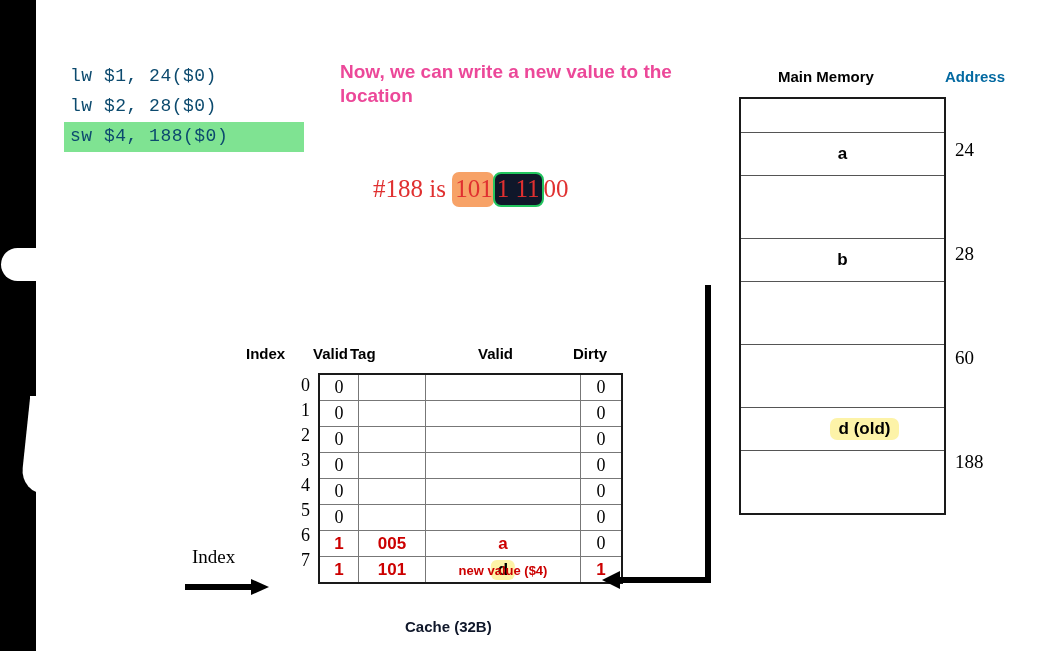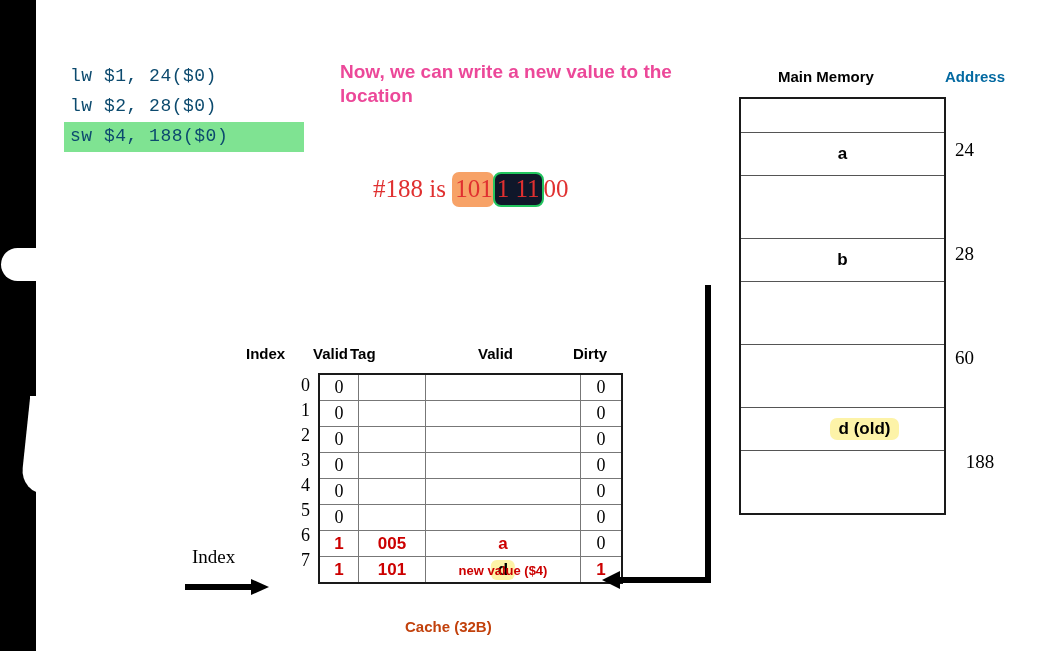--- a/index.html
+++ b/index.html
@@ -223,21 +223,21 @@
     left: 192px; top: 546px;
     font-family: "Liberation Serif", "DejaVu Serif", serif;
     font-size: 19px;
     color: #000;
   }
   .cache-caption {
     position: absolute;
     left: 405px; top: 618px;
     font-size: 15px;
     font-weight: bold;
-    color: #c2410c;
+    color: #0f172a;
   }
 
   
   .idx-arrow { position: absolute; left: 185px; top: 578px; }
   .connector { position: absolute; left: 598px; top: 283px; }
 </style>
 </head>
 <body>
 
 <div id="slide">
@@ -285,21 +285,21 @@
         </tr>
         <tr>
           <td class="tall"></td>
         </tr>
       </tbody>
   </table>
   <div class="addr-col" id="addr-col">
       <div class="addr-cell" style="top: 42px;">24</div>
       <div class="addr-cell" style="top: 146px;">28</div>
       <div class="addr-cell" style="top: 250px;">60</div>
-      <div class="addr-cell" style="top: 354px; text-align: center;">188</div>
+      <div class="addr-cell" style="top: 354px;">188</div>
     </div>
 
   <div class="cache-head" style="left:246px; top:345px;">Index</div>
   <div class="cache-head" style="left:313px; top:345px;">Valid</div>
   <div class="cache-head" style="left:350px; top:345px;">Tag</div>
   <div class="cache-head" style="left:478px; top:345px;">Valid</div>
   <div class="cache-head" style="left:573px; top:345px;">Dirty</div>
 
   <div class="idx-col" id="idx-col">
       <div class="idx-cell">0</div>

